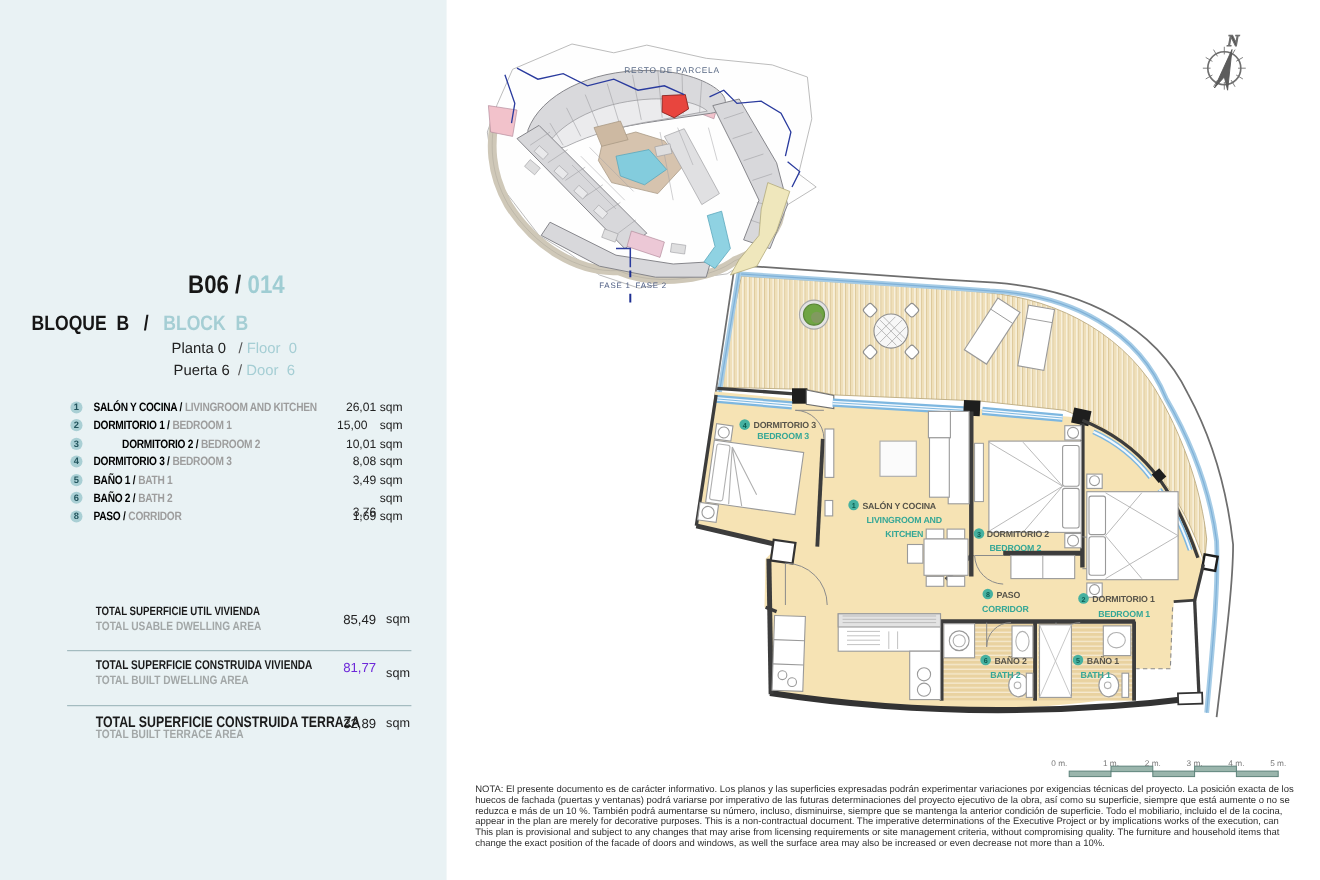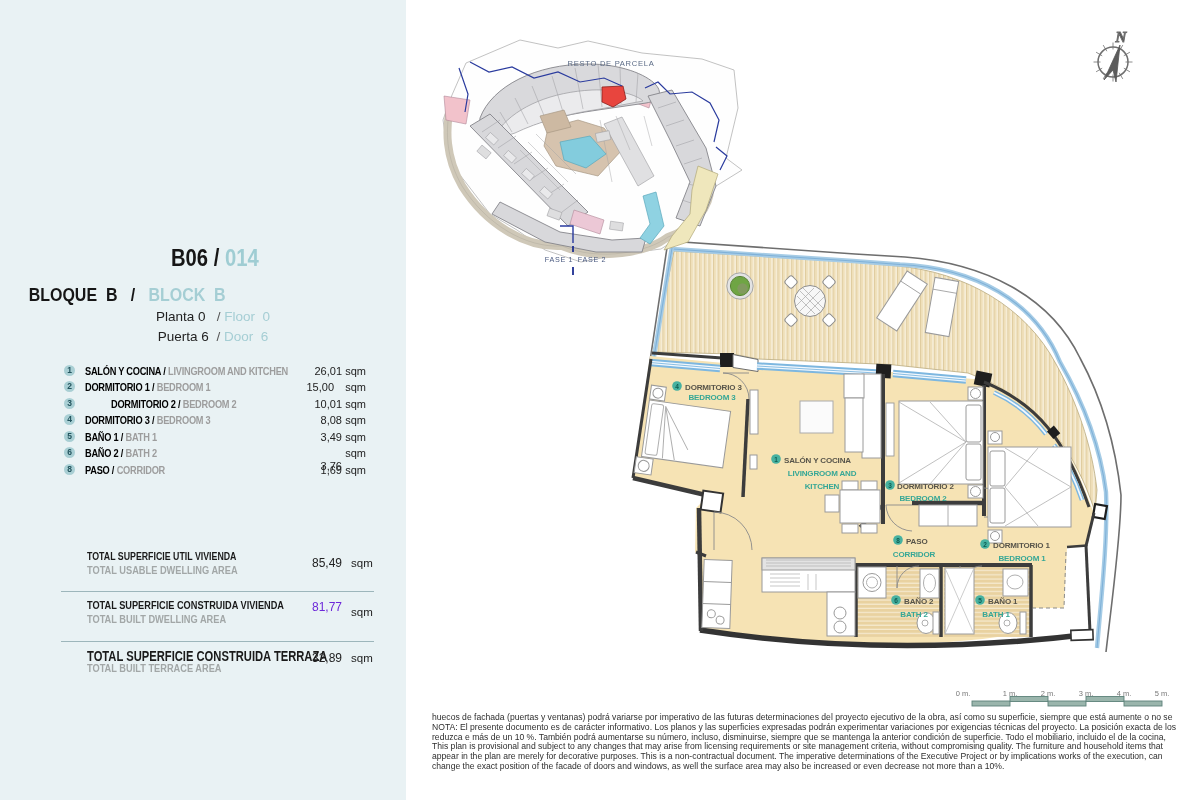--- a/index.html
+++ b/index.html
@@ -506,19 +506,19 @@
     <path d="M573,246 L573,252 M573,267 L573,275" fill="none" stroke="#1e2f92" stroke-width="1.8"></path>
 
     <text x="611" y="66" font-size="7.6px" fill="#5a6a85" letter-spacing="0.7" text-anchor="middle">RESTO DE PARCELA</text>
 
     <text x="559" y="262" font-size="7.2px" fill="#4a5a80" letter-spacing="0.7" text-anchor="middle">FASE 1</text>
     <text x="592" y="262" font-size="7.2px" fill="#4a5a80" letter-spacing="0.7" text-anchor="middle">FASE 2</text>
   </g>
 </svg>
 
 <div class="abs" style="left:432px;top:713px;width:717px;font-size:8.6px;line-height:9.8px;color:#2e2e2e;">
+<div class="jl">NOTA: El presente documento es de carácter informativo. Los planos y las superficies expresadas podrán experimentar variaciones por exigencias técnicas del proyecto. La posición exacta de los</div>
 <div class="jl">huecos de fachada (puertas y ventanas) podrá variarse por imperativo de las futuras determinaciones del proyecto ejecutivo de la obra, así como su superficie, siempre que está aumente o no se</div>
-<div class="jl">NOTA: El presente documento es de carácter informativo. Los planos y las superficies expresadas podrán experimentar variaciones por exigencias técnicas del proyecto. La posición exacta de los</div>
 <div class="jl">reduzca e más de un 10 %. También podrá aumentarse su número, incluso, disminuirse, siempre que se mantenga la anterior condición de superficie. Todo el mobiliario, incluido el de la cocina,</div>
+<div class="jl">appear in the plan are merely for decorative purposes. This is a non-contractual document. The imperative determinations of the Executive Project or by implications works of the execution, can</div>
 <div class="jl">This plan is provisional and subject to any changes that may arise from licensing requirements or site management criteria, without compromising quality. The furniture and household items that</div>
-<div class="jl">appear in the plan are merely for decorative purposes. This is a non-contractual document. The imperative determinations of the Executive Project or by implications works of the execution, can</div>
 <div>change the exact position of the facade of doors and windows, as well the surface area may also be increased or even decrease not more than a 10%.</div>
 </div>
 
 </body></html>

